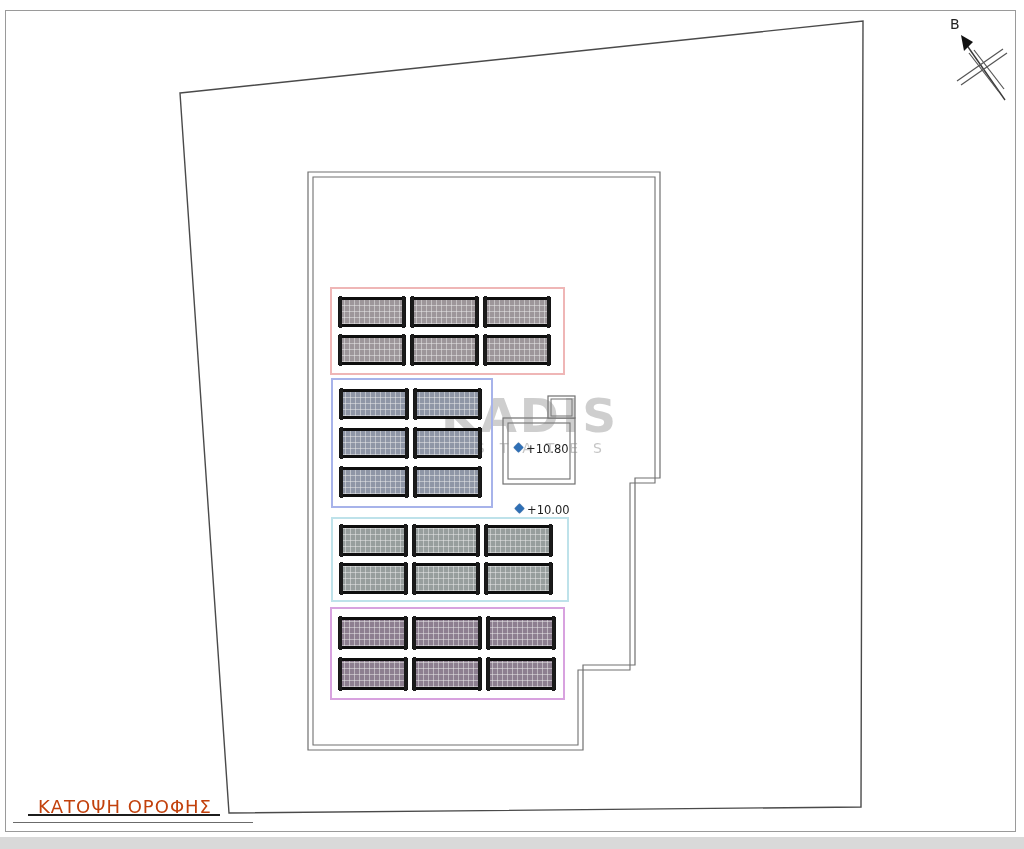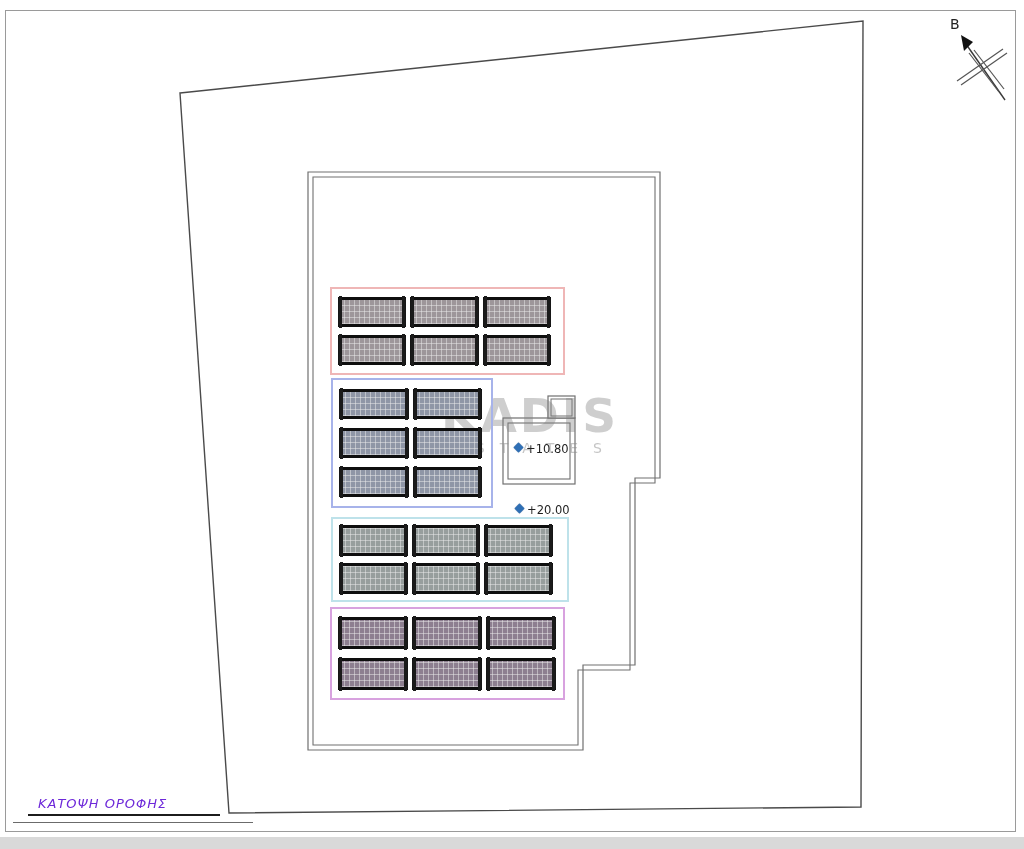--- a/index.html
+++ b/index.html
@@ -41,21 +41,21 @@
          border:1px solid #161616;border-top:3px solid #0e0e0e;border-bottom:3px solid #0e0e0e;
          background-image:
            repeating-linear-gradient(90deg, rgba(235,235,235,.5) 0 1px, transparent 1px 5px),
            repeating-linear-gradient(0deg, rgba(235,235,235,.5) 0 1px, transparent 1px 6px);}
   .panel::before,.panel::after{content:"";position:absolute;top:-4px;bottom:-4px;width:3px;
          background:#1a1a1a;}
   .panel::before{left:0;}
   .panel::after{right:0;}
 
   
-  .title{position:absolute;left:38px;top:796px;font-size:13px;color:#6d28d9;letter-spacing:1px;font-style:italic;}
+  .title{position:absolute;left:38px;top:796px;font-size:18px;color:#c2410c;letter-spacing:1px;}
   .title-underline{position:absolute;left:28px;top:814px;width:192px;height:2px;background:#1c1c1c;}
   .title-underline2{position:absolute;left:13px;top:822px;width:240px;height:1px;background:#6b6b6b;}
 </style>
 </head>
 <body>
 
 <div class="page">
 
   <div class="page-border"></div>
   <div class="bottom-strip"></div>
@@ -137,20 +137,20 @@
         <div class="panel" style="background-color: rgb(141, 127, 144);"></div>
       </div>
     </div>
 
   <div class="elev elev1">
     <span class="diamond"></span>
     <span class="elev-label">+10.80</span>
   </div>
   <div class="elev elev2">
     <span class="diamond"></span>
-    <span class="elev-label">+20.00</span>
+    <span class="elev-label">+10.00</span>
   </div>
 
   <div class="title">ΚΑΤΟΨΗ ΟΡΟΦΗΣ</div>
   <div class="title-underline"></div>
   <div class="title-underline2"></div>
 
 </div>
 
 </body></html>

